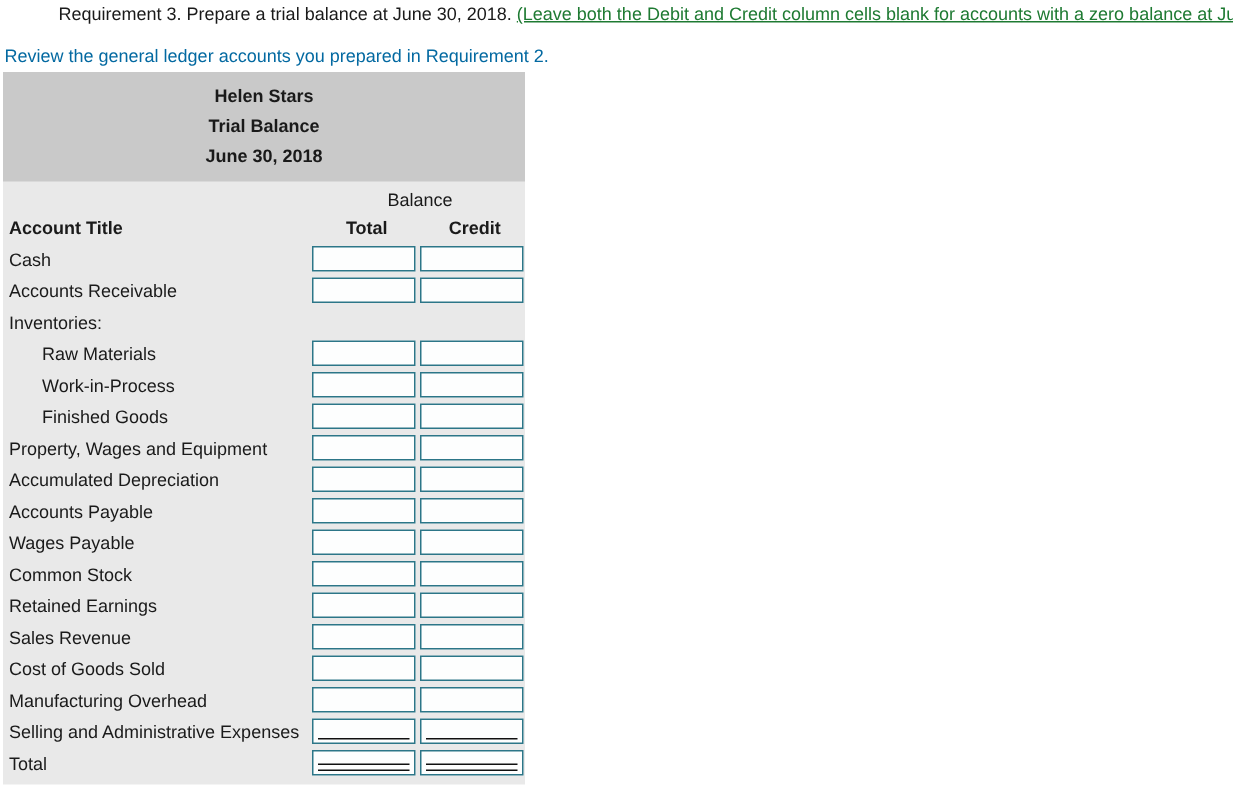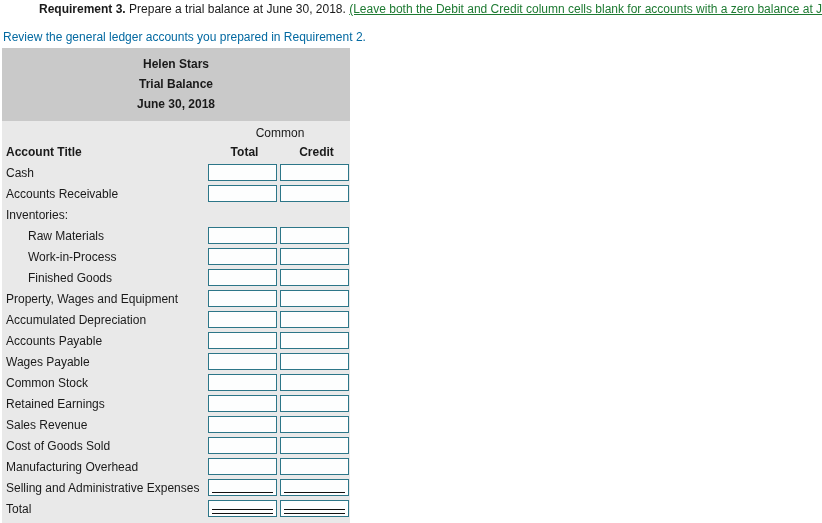--- a/index.html
+++ b/index.html
@@ -20,21 +20,21 @@
   .instructions {
     padding: 2px 0 0 3px;
   }
   .req-line {
     font-size: 12px;
     line-height: 15px;
     white-space: nowrap;
     color: #1a1a1a;
   }
   .req-label {
-    font-weight: bold;
+    font-weight: normal;
     padding-left: 36px;
   }
   .req-hint {
     color: #1e7a32;
     text-decoration: underline;
   }
   .review-line {
     font-size: 12px;
     line-height: 15px;
     margin-top: 13px;
@@ -173,21 +173,21 @@
 
 <div class="worksheet">
 
   <div class="tb-title">
     <div>Helen Stars</div>
     <div>Trial Balance</div>
     <div>June 30, 2018</div>
   </div>
 
   <div class="colhead">
-    <div class="balance-label">Common</div>
+    <div class="balance-label">Balance</div>
     <div class="account-title-head">Account Title</div>
     <div class="debit-head">Total</div>
     <div class="credit-head">Credit</div>
   </div>
 
   <div class="rows" id="rows-container">
       <div class="row">
         <div class="row-label">Cash</div>
         <div class="cell-box cell-debit"></div>
         <div class="cell-box cell-credit"></div>

